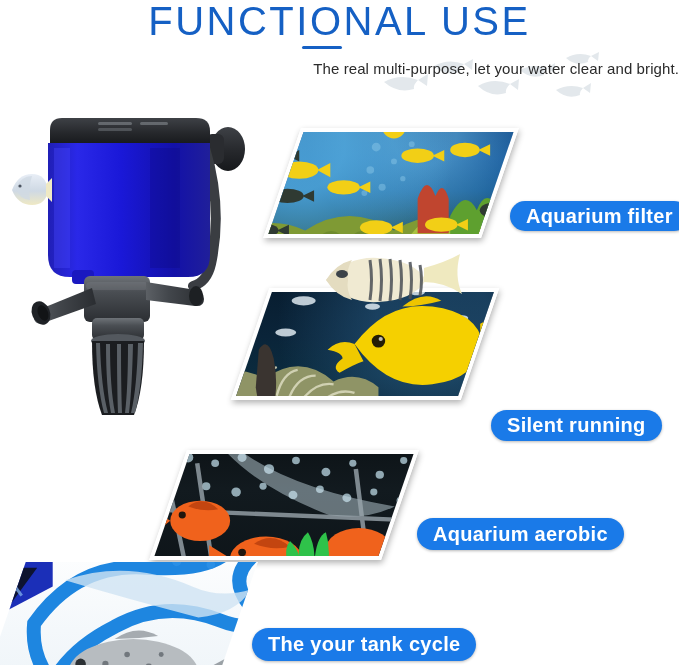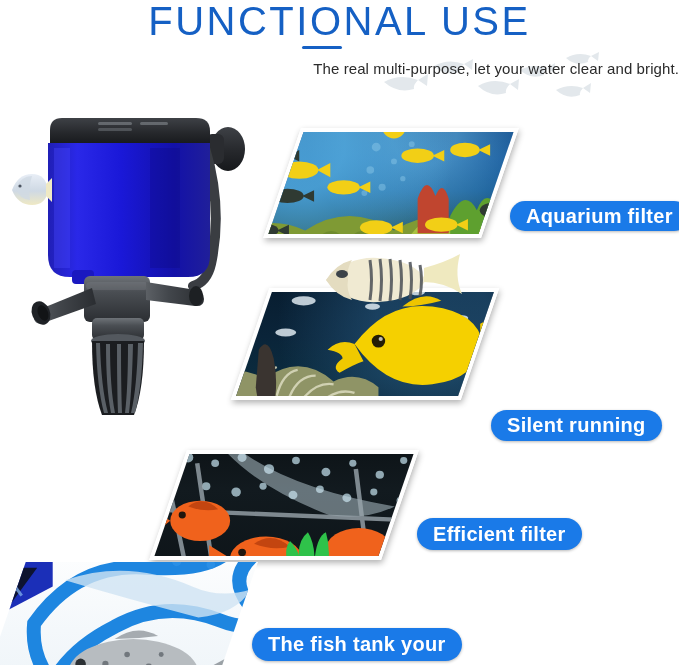--- a/index.html
+++ b/index.html
@@ -397,16 +397,16 @@
           <circle cx="88" cy="84" r="3.4" fill="#2b3034"></circle>
         </g>
 
         <path d="M200 103 q8 -34 32 -44 q2 28 -14 44z" fill="#55b430"></path>
       </svg>
     </div>
   </div>
 
   <div class="badge" id="badge-1">Aquarium filter</div>
   <div class="badge" id="badge-2">Silent running</div>
-  <div class="badge" id="badge-3">Efficient filter</div>
-  <div class="badge" id="badge-4">The fish tank your</div>
+  <div class="badge" id="badge-3">Aquarium aerobic</div>
+  <div class="badge" id="badge-4">The your tank cycle</div>
 
 </div>
 
 </body></html>

